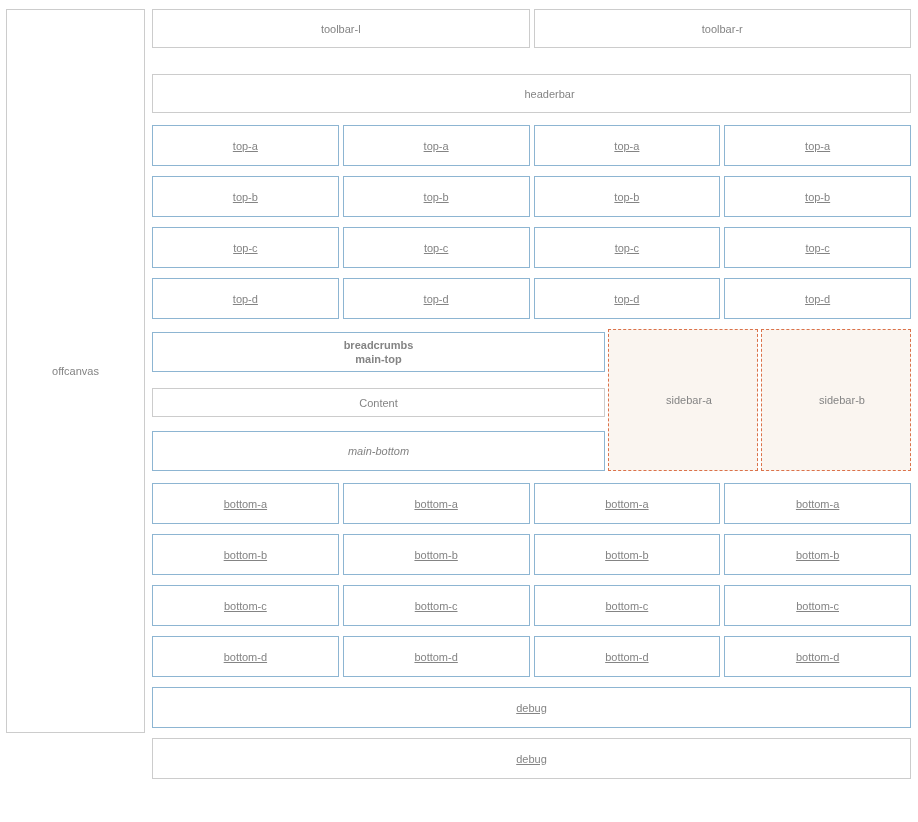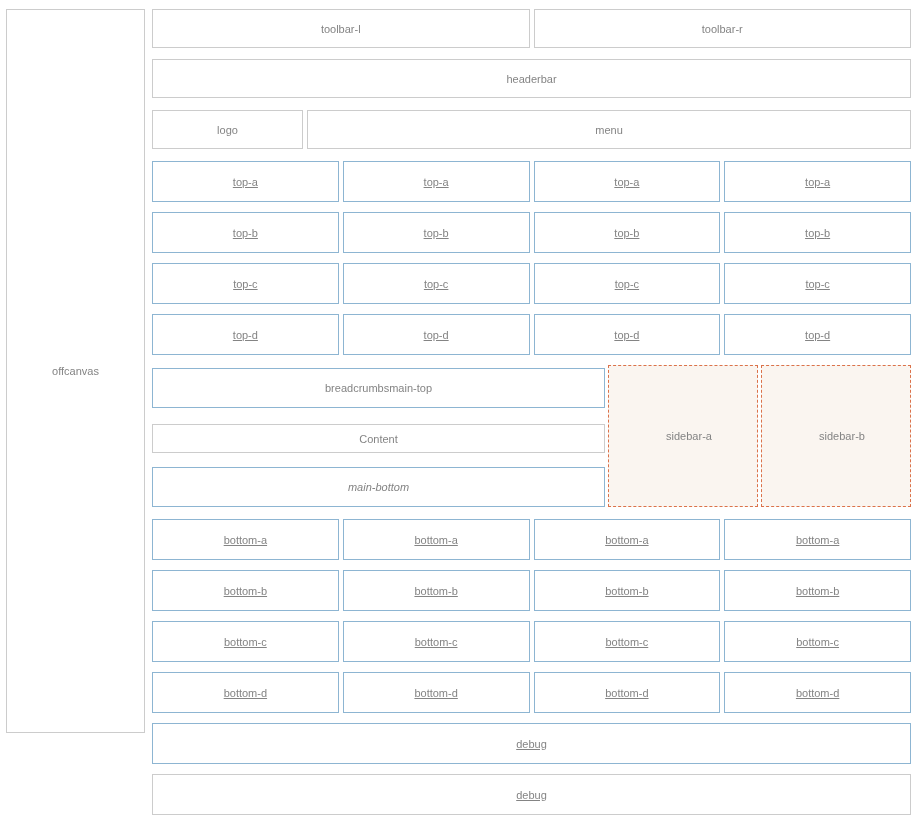--- a/index.html
+++ b/index.html
@@ -39,27 +39,27 @@
     width:139px; height:724px;align-items:center;
   }
   .main{
     position:absolute; left:152px; top:9px; width:759px;
   }
   .row{ display:flex; gap:4px; }
   .h39{ height:39px; }
   .h41{ height:41px;text-decoration:underline; }
   .cell{ flex:1 1 0; }
   .mb10{ margin-bottom:10px; }
-  .mb11{ margin-bottom:11px; }
-  .mb12{ margin-bottom:12px; }
+  .mb11{ margin-bottom:26px; }
+  .mb12{ margin-bottom:12px;padding-left:36px; }
   .logo{ flex:0 0 151px; }
   .menu{ flex:1 1 auto; }
   .main-region{ display:flex; gap:3px; height:142px; margin-bottom:12px; }
   .main-left{ flex:0 0 453px; display:flex; flex-direction:column; }
-  .breadcrumbs-box{ margin-top:3px; height:53px; flex-direction:row; line-height:14px; }
+  .breadcrumbs-box{ margin-top:3px; height:53px; flex-direction:column; line-height:14px;font-weight:bold; }
   .content-box{ margin-top:16px; height:37px; }
   .mainbottom-box{ margin-top:14px; height:53px;font-style:italic; }
   .sidebar{ flex:0 0 150px; height:142px;padding-left:12px; }
 </style>
 </head>
 <body>
 
 <div class="canvas">
 
   <div class="box offcanvas">
@@ -68,24 +68,20 @@
 
   <div class="main">
 
     <div class="row h39 mb11">
       <div class="box cell">toolbar-l</div>
       <div class="box cell">toolbar-r</div>
     </div>
 
     <div class="box h39 mb12">headerbar</div>
 
-    <div class="row h39 mb12">
-      <div class="box logo">logo</div>
-      <div class="box menu">menu</div>
-    </div>
 
     <div class="row h41 mb10">
       <div class="box blue cell">top-a</div>
       <div class="box blue cell">top-a</div>
       <div class="box blue cell">top-a</div>
       <div class="box blue cell">top-a</div>
     </div>
 
     <div class="row h41 mb10">
       <div class="box blue cell">top-b</div>

